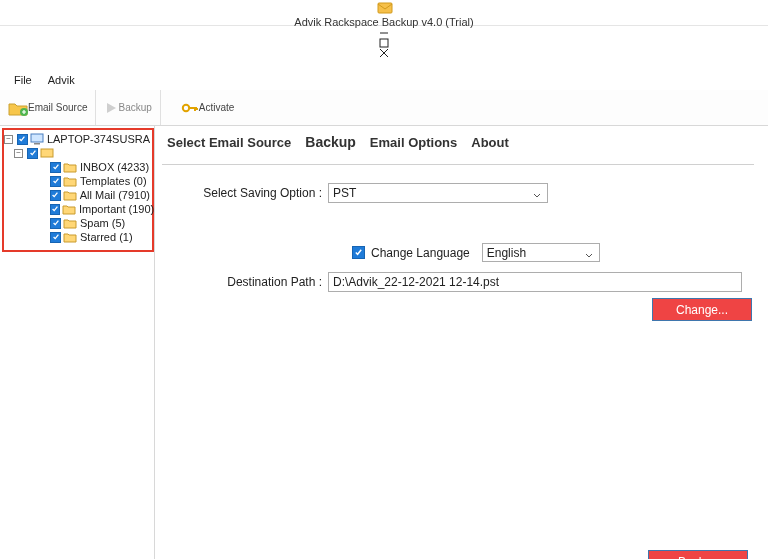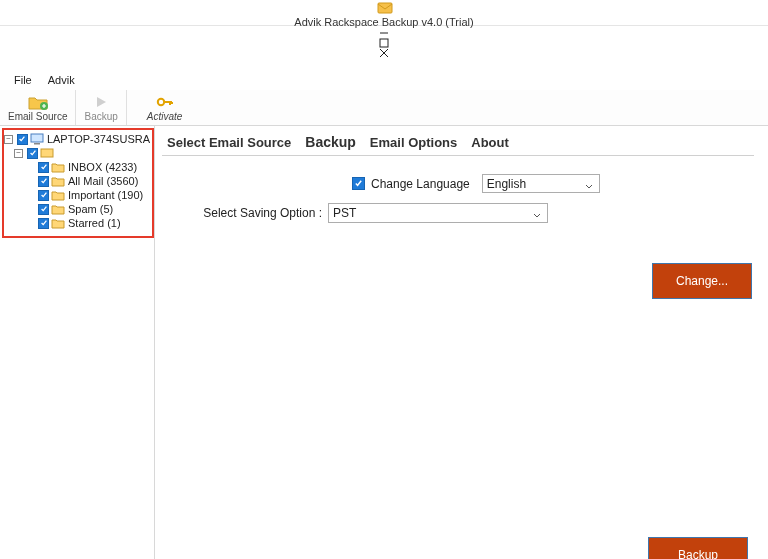--- a/index.html
+++ b/index.html
@@ -9,58 +9,58 @@
   .titlebar { height: 26px; display: flex; align-items: center; border-bottom: 1px solid #e5e5e5; font-size: 11px; color: #333; flex-direction: column; }
   .titlebar .app-icon { width: 16px; height: 16px; margin: 0 6px 0 8px; display: inline-flex; }
   .titlebar .title { flex: 1; }
   .titlebar .win-btn { width: 40px; height: 100%; display: flex; align-items: center; justify-content: center; cursor: pointer; }
   .titlebar .win-btn svg { width: 10px; height: 10px; }
 
   .menubar { height: 20px; display: flex; align-items: center; font-size: 11px; color: #222; padding-left: 6px; margin-top: 44px; }
   .menubar .mitem { padding: 2px 8px; cursor: pointer; }
 
   .toolbar { height: 36px; display: flex; align-items: stretch; border-bottom: 1px solid #d8d8d8; background: #fdfdfd; }
-  .toolbar .tb-btn { display: flex; flex-direction: column; align-items: center; justify-content: center; padding: 0 8px; font-size: 10px; color: #444; border-right: 1px solid #e0e0e0; cursor: pointer; }
-  .toolbar .tb-btn.activate { border-right: none; font-style: italic; }
+  .toolbar .tb-btn { display: flex; flex-direction: row; align-items: center; justify-content: flex-end; padding: 0 8px; font-size: 10px; color: #444; border-right: 1px solid #e0e0e0; cursor: pointer; }
+  .toolbar .tb-btn.activate { border-right: none; }
   .toolbar .tb-ic { height: 18px; display: flex; align-items: center; justify-content: center; }
   .toolbar .tb-btn.disabled { color: #888; }
   .toolbar .sep-gap { width: 12px; }
 
   .body-row { display: flex; height: calc(100% - 26px - 20px - 36px - 10px); }
   .tree-panel { width: 155px; border-right: 1px solid #d8d8d8; padding: 2px 0 2px 2px; }
   .tree-hi { border: 2px solid #e53a2a; padding: 2px 2px 6px 0; }
   .tree-node { display: flex; align-items: center; font-size: 11px; color: #222; height: 14px; line-height: 14px; white-space: nowrap; cursor: pointer; }
   .tree-node .twig { width: 9px; height: 9px; margin-right: 2px; display: inline-flex; align-items: center; justify-content: center; }
   .tree-node .twig .box { width: 9px; height: 9px; border: 1px solid #888; display: flex; align-items: center; justify-content: center; font-size: 8px; color: #555; line-height: 1; }
   .tree-node .cb { width: 11px; height: 11px; background: #1f7bd8; border: 1px solid #1664b3; margin: 0 2px; display: inline-flex; align-items: center; justify-content: center; }
   .tree-node .cb svg { width: 8px; height: 8px; }
   .tree-node .fic { width: 14px; height: 12px; margin-right: 2px; display: inline-flex; }
   .tree-node .lbl { margin-left: 1px; text-align: right; }
   .indent1 { padding-left: 10px; }
-  .indent2 { padding-left: 32px; }
+  .indent2 { padding-left: 44px; }
 
   .main-panel { flex: 1; padding: 6px 14px 10px 6px; border-left: 1px solid #fff; position: relative; }
-  .tabs { display: flex; align-items: baseline; gap: 4px; font-size: 13px; color: #333; font-weight: bold; margin-bottom: 3px; }
+  .tabs { display: flex; align-items: baseline; gap: 4px; font-size: 13px; color: #333; font-weight: bold; margin-bottom: 12px; }
   .tabs .tab { padding: 2px 5px; cursor: pointer; }
   .tabs .tab.sel { font-size: 14px; }
   .divider { height: 1px; background: #d0d0d0; margin: 0 0 18px 0; }
 
   .form-row { display: flex; align-items: center; margin-bottom: 18px; font-size: 12px; color: #222; }
   .form-row .lbl { width: 146px; text-align: right; padding-right: 6px; }
   .form-row .gap { width: 20px; }
   .select, .tinput { height: 20px; border: 1px solid #adadad; background: #fff; font-size: 12px; padding: 0 4px; display: flex; align-items: center; position: relative; }
   .select { width: 220px; }
   .select .caret { position: absolute; right: 6px; top: 50%; transform: translateY(-50%); width: 8px; height: 8px; }
   .select.small { width: 118px; height: 19px; }
   .tinput { width: 414px; }
   .chk-row { display: flex; align-items: center; gap: 6px; }
   .chk-row .ck { width: 13px; height: 13px; background: #1f7bd8; border: 1px solid #1664b3; display: inline-flex; align-items: center; justify-content: center; }
   .chk-row .ck svg { width: 9px; height: 9px; }
 
-  .btn { height: 36px; min-width: 100px; background: #c2410c; border: 1px solid #3f76ad; color: #fff; font-size: 12px; display: inline-flex; align-items: center; justify-content: center; cursor: pointer; padding: 0 22px; }
+  .btn { height: 23px; min-width: 100px; background: #ef4444; border: 1px solid #3f76ad; color: #fff; font-size: 12px; display: inline-flex; align-items: center; justify-content: center; cursor: pointer; padding: 0 22px; }
 
   .backup-anchor { position: absolute; right: 20px; bottom: 20px; }
 
   .footer-line { height: 1px; background: #d8d8d8; }
 
 </style>
 </head>
 <body>
 
 <div class="titlebar">
@@ -179,21 +179,34 @@
             <span class="cb">
               <svg viewBox="0 0 10 10">
                 <path d="M2 5l2 2 4-5" fill="none" stroke="#fff" stroke-width="1.6"></path>
               </svg>
             </span>
             <span class="fic">
               <svg viewBox="0 0 14 12">
                 <path d="M1 3h4l1 1h7v7H1z" fill="#ffd777" stroke="#c99b2e"></path>
               </svg>
             </span>
-            <span class="lbl">All Mail (3560)</span>
+            <span class="lbl">Templates (0)</span>
+          </div>
+          <div class="tree-node indent2">
+            <span class="cb">
+              <svg viewBox="0 0 10 10">
+                <path d="M2 5l2 2 4-5" fill="none" stroke="#fff" stroke-width="1.6"></path>
+              </svg>
+            </span>
+            <span class="fic">
+              <svg viewBox="0 0 14 12">
+                <path d="M1 3h4l1 1h7v7H1z" fill="#ffd777" stroke="#c99b2e"></path>
+              </svg>
+            </span>
+            <span class="lbl">All Mail (7910)</span>
           </div>
           <div class="tree-node indent2">
             <span class="cb">
               <svg viewBox="0 0 10 10">
                 <path d="M2 5l2 2 4-5" fill="none" stroke="#fff" stroke-width="1.6"></path>
               </svg>
             </span>
             <span class="fic">
               <svg viewBox="0 0 14 12">
                 <path d="M1 3h4l1 1h7v7H1z" fill="#ffd777" stroke="#c99b2e"></path>
@@ -232,50 +245,57 @@
   </div>
 
   <div class="main-panel">
     <div class="tabs">
       <div class="tab">Select Email Source</div>
       <div class="tab sel">Backup</div>
       <div class="tab">Email Options</div>
       <div class="tab">About</div>
     </div>
     <div class="divider"></div>
-
-    <div class="form-row" style="margin-bottom:10px; padding-left:190px;">
-      <div class="chk-row">
-        <span class="ck">
-            <svg viewBox="0 0 10 10">
-              <path d="M2 5l2 2 4-5" fill="none" stroke="#fff" stroke-width="1.6"></path>
-            </svg>
-          </span>
-        <span>Change Language</span>
-      </div>
-      <div style="width:12px;"></div>
-      <div class="select small">
-        <span>English</span>
-        <span class="caret"><svg viewBox="0 0 8 8">
-              <path d="M1 2l3 3 3-3" fill="none" stroke="#555" stroke-width="1"></path>
-            </svg></span>
-      </div>
-    </div>
 
     <div class="form-row" style="margin-bottom:40px;">
       <span class="gap"></span>
       <span class="lbl">Select Saving Option  :</span>
       <div class="select">
         <span>PST</span>
         <span class="caret"><svg viewBox="0 0 8 8">
               <path d="M1 2l3 3 3-3" fill="none" stroke="#555" stroke-width="1"></path>
             </svg></span>
       </div>
     </div>
 
+    <div class="form-row" style="margin-bottom:10px; padding-left:190px;">
+      <div class="chk-row">
+        <span class="ck">
+            <svg viewBox="0 0 10 10">
+              <path d="M2 5l2 2 4-5" fill="none" stroke="#fff" stroke-width="1.6"></path>
+            </svg>
+          </span>
+        <span>Change Language</span>
+      </div>
+      <div style="width:12px;"></div>
+      <div class="select small">
+        <span>English</span>
+        <span class="caret"><svg viewBox="0 0 8 8">
+              <path d="M1 2l3 3 3-3" fill="none" stroke="#555" stroke-width="1"></path>
+            </svg></span>
+      </div>
+    </div>
+
+    <div class="form-row" style="margin-bottom:6px;">
+      <span class="gap"></span>
+      <span class="lbl">Destination Path  :</span>
+      <div class="tinput">
+        <span>D:\Advik_22-12-2021 12-14.pst</span>
+      </div>
+    </div>
 
     <div style="text-align:right; padding-right:2px;">
       <div class="btn">
         <span>Change...</span>
       </div>
     </div>
 
     <div class="backup-anchor">
       <div class="btn">
         <span>Backup</span>

